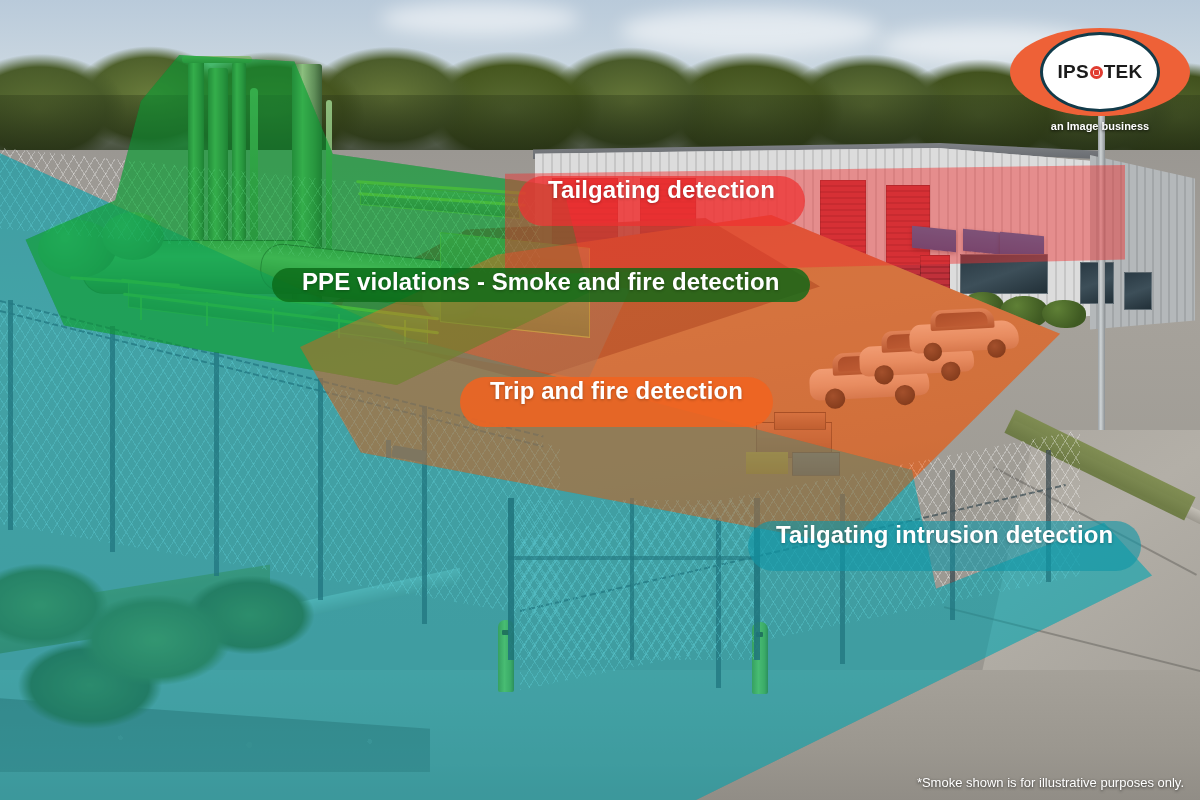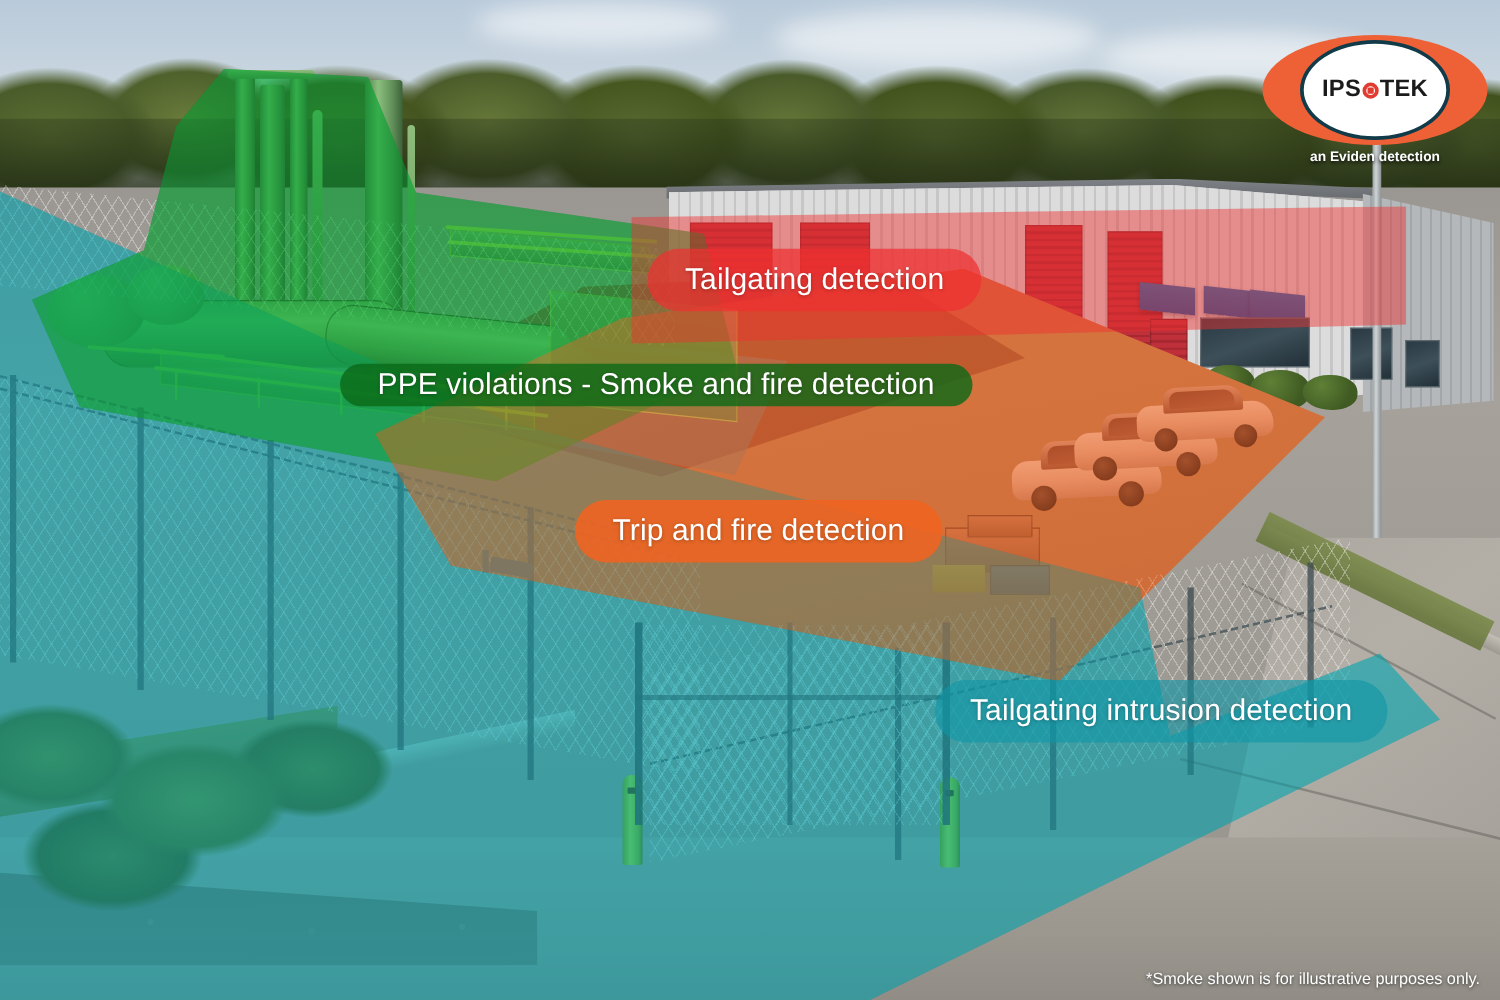--- a/index.html
+++ b/index.html
@@ -260,25 +260,24 @@
     clip-path:polygon(0% 8%,100% 0%,100% 86%,0% 100%);
   }
   .zone-orange {
     left:300px; top:215px; width:760px; height:330px;
     background:#f26322; opacity:.42;
     clip-path:polygon(26% 12%,62% 0%,100% 36%,72% 100%,8% 72%,0% 40%);
   }
 
   
   .pill {
-    position:absolute; display:flex; align-items:center;
+    position:absolute; display:flex; align-items:flex-start;
     border-radius:999px; color:#fff; white-space:nowrap;
-    font-weight:400; letter-spacing:.1px;
+    font-weight:700; letter-spacing:.1px;
     text-shadow:0 1px 3px rgba(0,0,0,.28);
-    margin-top:23px;
   }
   .pill-tailgating {
     left:518px; top:176px; height:50px; padding:0 30px;
     background:rgba(238,48,48,.72); font-size:24px;
   }
   .pill-ppe {
     left:272px; top:268px; height:34px; padding:0 30px;
     background:rgba(10,105,22,.80); font-size:24px;
   }
   .pill-trip {
@@ -515,18 +514,18 @@
 
   <div class="logo-wrap">
     <div class="logo-oval"></div>
     <div class="logo-inner">
       <div class="logo-text">
         <span>IPS</span>
         <span class="logo-o"></span>
         <span>TEK</span>
       </div>
     </div>
-    <div class="logo-tag">an Eviden detection</div>
+    <div class="logo-tag">an Image business</div>
   </div>
 
   <div class="footnote">*Smoke shown is for illustrative purposes only.</div>
 
 </div>
 
 </body></html>

